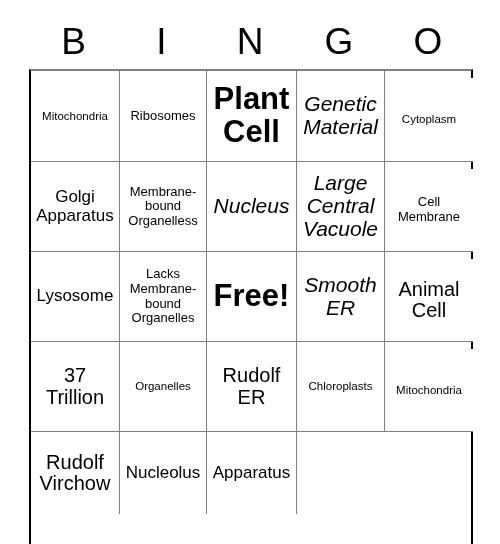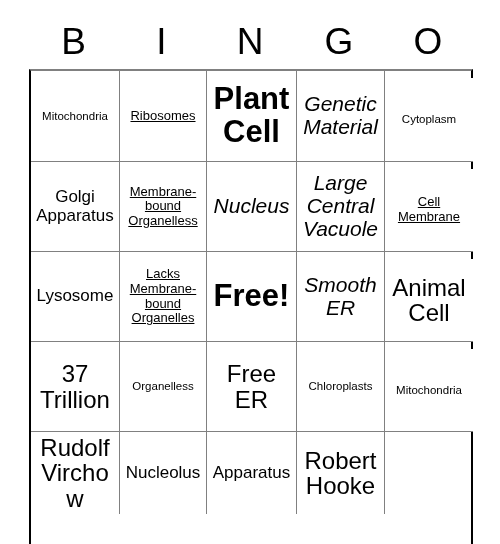--- a/index.html
+++ b/index.html
@@ -84,24 +84,24 @@
     display: block;
     width: 100%;
     line-height: 1.04;
     word-wrap: break-word;
     overflow-wrap: break-word;
     hyphens: none;
   }
 
   
   .fs-xs   { font-size: 11.5px; line-height: 1.1; }
-  .fs-sm   { font-size: 13px;   line-height: 1.12; text-decoration: underline; }
+  .fs-sm   { font-size: 13px;   line-height: 1.12; }
   .fs-md   { font-size: 17px;   line-height: 1.1; text-align: center; }
   .fs-lg   { font-size: 21px;   line-height: 1.08; font-style: italic; }
-  .fs-xl   { font-size: 24px;   line-height: 1.06; }
+  .fs-xl   { font-size: 20px;   line-height: 1.06; }
   .fs-xxl  { font-size: 31px;   line-height: 1.05; font-weight: bold; }
 </style>
 </head>
 <body>
 
 <div id="card-root">
 
   <div id="bingo-header">
     <div class="header-letter hl-0">B</div>
     <div class="header-letter hl-1">I</div>
@@ -157,39 +157,36 @@
         <span class="cell-text fs-lg">Smooth ER</span>
       </div>
     <div class="bingo-cell">
         <span class="cell-text fs-xl">Animal Cell</span>
       </div>
 
     <div class="bingo-cell">
         <span class="cell-text fs-xl">37 Trillion</span>
       </div>
     <div class="bingo-cell">
-        <span class="cell-text fs-xs">Organelless</span>
+        <span class="cell-text fs-xs">Organelles</span>
       </div>
     <div class="bingo-cell">
-        <span class="cell-text fs-xl">Free ER</span>
+        <span class="cell-text fs-xl">Rudolf ER</span>
       </div>
     <div class="bingo-cell">
         <span class="cell-text fs-xs">Chloroplasts</span>
       </div>
 
     <div class="bingo-cell">
         <span class="cell-text fs-xs">Mitochondria</span>
       </div>
     <div class="bingo-cell">
         <span class="cell-text fs-xl">Rudolf Virchow</span>
       </div>
     <div class="bingo-cell">
         <span class="cell-text fs-md">Nucleolus</span>
       </div>
     <div class="bingo-cell">
         <span class="cell-text fs-md">Apparatus</span>
       </div>
-    <div class="bingo-cell">
-        <span class="cell-text fs-xl">Robert Hooke</span>
-      </div>
   </div>
 
 </div>
 
 </body></html>

